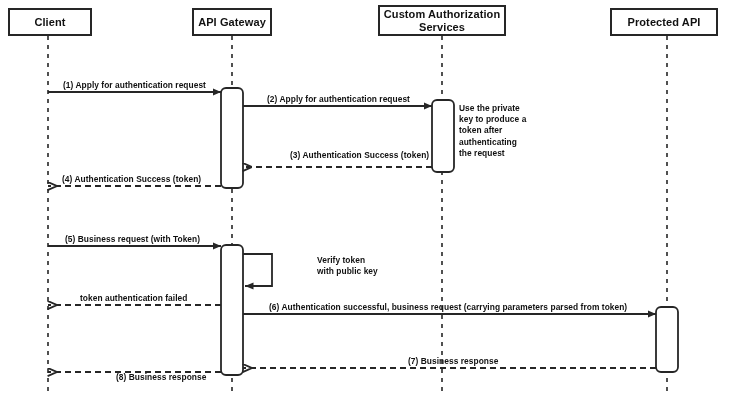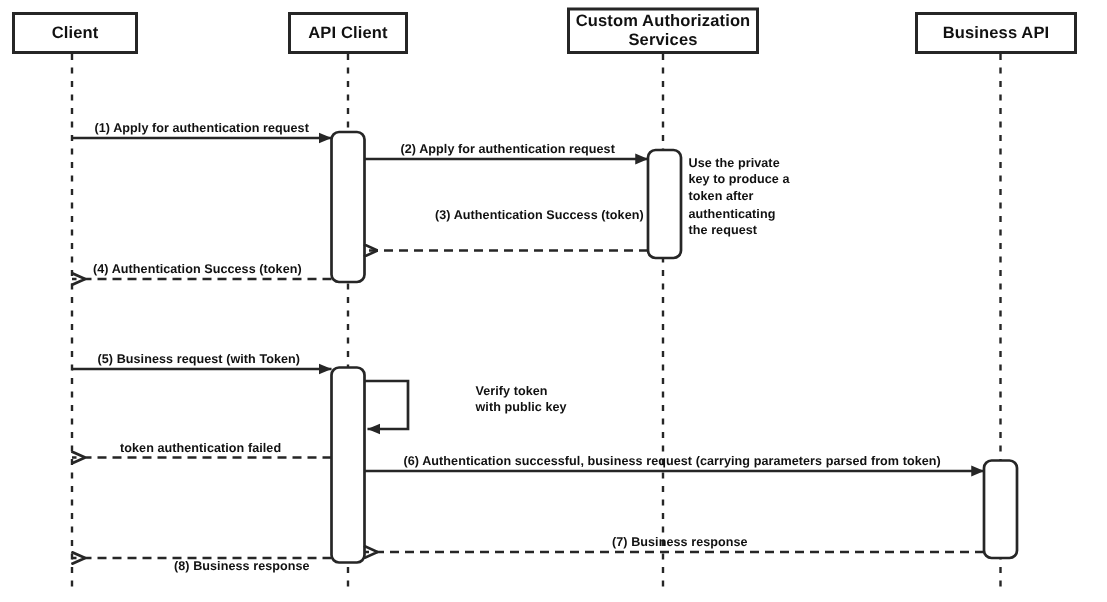--- a/index.html
+++ b/index.html
@@ -96,34 +96,34 @@
         <line x1="656" y1="368" x2="243" y2="368" stroke="#262626" stroke-width="1.8" marker-end="url(#arrow-open)" stroke-dasharray="6,4"></line>
         <line x1="221" y1="372" x2="48" y2="372" stroke="#262626" stroke-width="1.8" marker-end="url(#arrow-open)" stroke-dasharray="6,4"></line>
       </g>
   </svg>
 
   <div id="participants">
       <div class="participant-box" style="left: 8px; top: 8px; width: 84px; height: 28px;">
         <span>Client</span>
       </div>
       <div class="participant-box" style="left: 192px; top: 8px; width: 80px; height: 28px;">
-        <span>API Client</span>
+        <span>API Gateway</span>
       </div>
       <div class="participant-box" style="left: 378px; top: 5px; width: 128px; height: 31px;">
         <span>Custom Authorization Services</span>
       </div>
       <div class="participant-box" style="left: 610px; top: 8px; width: 108px; height: 28px;">
-        <span>Business API</span>
+        <span>Protected API</span>
       </div>
     </div>
 
   <div id="labels">
       <div class="msg-label" style="left: 63px; top: 80px;">(1) Apply for authentication request</div>
       <div class="msg-label" style="left: 267px; top: 94px;">(2) Apply for authentication request</div>
-      <div class="msg-label" style="left: 274px; top: 138px; padding-left: 16px;">(3) Authentication Success (token)</div>
+      <div class="msg-label" style="left: 274px; top: 150px; padding-left: 16px;">(3) Authentication Success (token)</div>
       <div class="msg-label" style="left: 62px; top: 174px;">(4) Authentication Success (token)</div>
       <div class="msg-label" style="left: 65px; top: 234px;">(5) Business request (with Token)</div>
       <div class="msg-label" style="left: 277px; top: 255px; white-space: pre-line; line-height: 1.33; margin-left: 40px;">Verify token
 with public key</div>
       <div class="msg-label" style="left: 80px; top: 293px;">token authentication failed</div>
       <div class="msg-label" style="left: 269px; top: 302px;">(6) Authentication successful, business request (carrying parameters parsed from token)</div>
       <div class="msg-label" style="left: 408px; top: 356px;">(7) Business response</div>
       <div class="msg-label" style="left: 84px; top: 372px; margin-left: 32px;">(8) Business response</div>
     </div>
 

